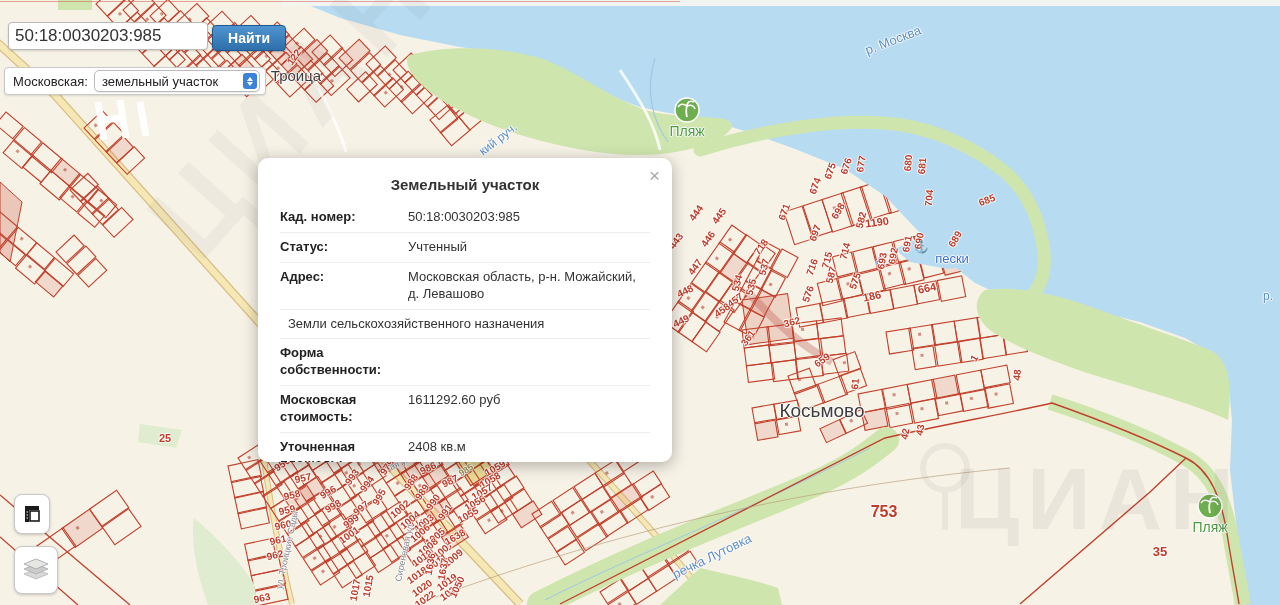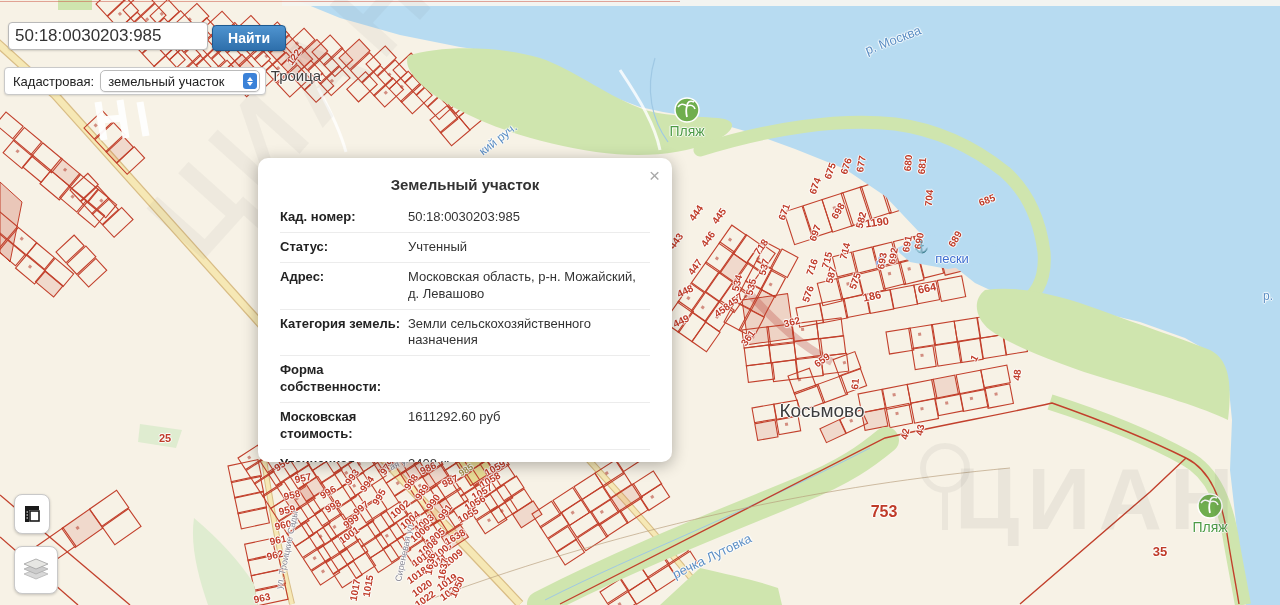--- a/index.html
+++ b/index.html
@@ -788,21 +788,21 @@
         <path d="M13,20 C12,16 12,12 13,9" stroke="#fff" stroke-width="1.8" fill="none"></path>
         <path d="M13,9 C9,6 6,7 4,10 M13,9 C13,5 16,3 20,5 M13,9 C17,7 20,9 21,12" stroke="#fff" stroke-width="1.6" fill="none"></path>
       </svg></div>
     <div class="mapicon" style="left: 922px; top: 246px; transform: translate(-50%, -50%);"><span style="color:#3f6fd0;font-size:12px;">⚓</span></div>
   </div>
 
 <input id="search-input" type="text" value="50:18:0030203:985" style="">
 <button id="find-button">Найти</button>
 
 <div id="def-panel">
-  <span id="def-label">Кадастровая:</span>
+  <span id="def-label">Московская:</span>
   <div id="def-select">
     <span id="def-select-text">земельный участок</span>
     <span id="def-stepper">
         <span class="tri-up"></span>
         <span class="tri-down"></span>
       </span>
   </div>
 </div>
 
 <div id="popup">
@@ -815,21 +815,20 @@
       </div>
       <div class="prow">
         <div class="plabel">Статус:</div>
         <div class="pvalue">Учтенный</div>
       </div>
       <div class="prow">
         <div class="plabel">Адрес:</div>
         <div class="pvalue">Московская область, р-н. Можайский, д. Левашово</div>
       </div>
       <div class="prow">
-        <div class="plabel">Категория земель:</div>
         <div class="pvalue">Земли сельскохозяйственного назначения</div>
       </div>
       <div class="prow">
         <div class="plabel">Форма собственности:</div>
       </div>
       <div class="prow">
         <div class="plabel">Московская стоимость:</div>
         <div class="pvalue">1611292.60 руб</div>
       </div>
       <div class="prow">

